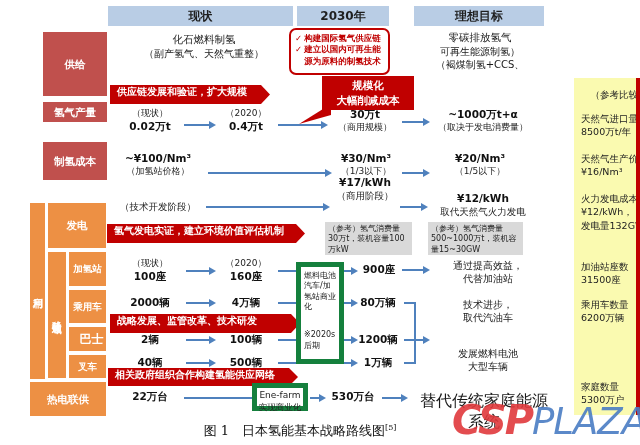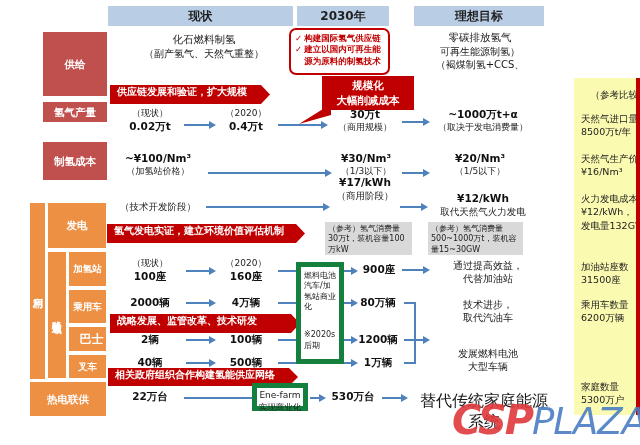--- a/index.html
+++ b/index.html
@@ -262,16 +262,17 @@
       <div>乘用车数量</div>
       <div>6200万辆</div>
     </div>
     <div class="yl" style="top:302px;">
       <div>家庭数量</div>
       <div>5300万户</div>
     </div>
   </div>
   <div class="abs" style="left:636px;top:78px;width:4px;height:337px;background:#c00000;"></div>
 
+  <div class="cap" style="left:130px;top:422px;width:340px;"><span>图 1　日本氢能基本战略路线图</span><sup>[5]</sup></div>
 
   <div class="wm" style="left:452px;top:400px;"><span class="p1">CSP</span><span class="p2">PLAZA</span></div>
 
 </div>
 
 </body></html>

